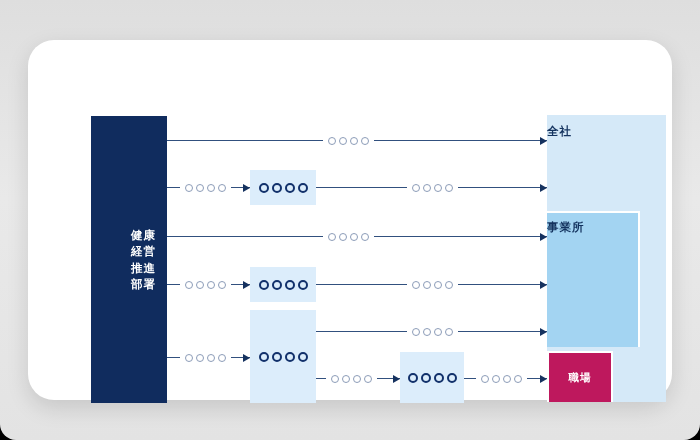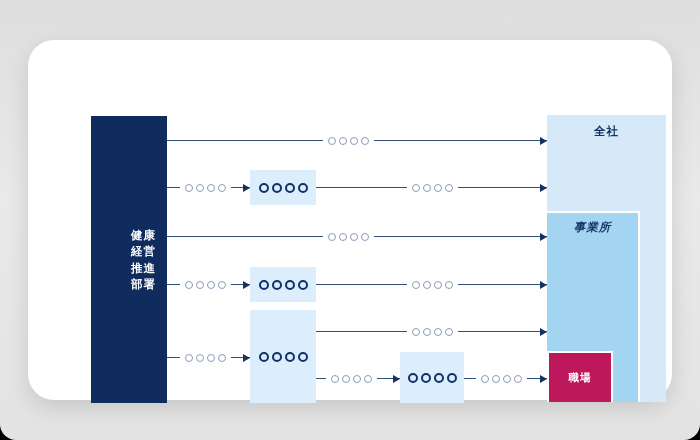--- a/index.html
+++ b/index.html
@@ -15,25 +15,25 @@
   .src-box{left:63px;top:76px;width:76px;height:287px;background:#102c5e;
            display:flex;flex-direction:column;align-items:center;justify-content:center;
            z-index:3;padding-left:40px;}
   .src-box span{color:#ffffff;font-size:11.5px;line-height:16.5px;letter-spacing:1px;font-weight:bold;}
   .proc{background:#dcedfb;display:flex;align-items:center;justify-content:center;z-index:3;}
   .proc.pa{left:222px;top:130px;width:66px;height:35px;}
   .proc.pb{left:222px;top:227px;width:66px;height:35px;}
   .proc.pc{left:222px;top:270px;width:66px;height:93px;}
   .proc.pd{left:372px;top:312px;width:64px;height:51px;}
   .org{z-index:1;}
-  .org .org-label{display:block;text-align:center;font-weight:bold;color:#14335f;font-size:11.5px;letter-spacing:1px;}
+  .org .org-label{display:block;text-align:left;font-weight:bold;color:#14335f;font-size:11.5px;letter-spacing:1px;}
   .company{left:519px;top:75px;width:119px;height:287px;background:#d5e9f8;}
   .company .org-label{margin-top:9px;}
-  .office{left:519px;top:171px;width:93px;height:191px;background:#a3d4f2;
-          border-top:2px solid #fff;border-right:2px solid #fff;z-index:2;font-style:italic;}
+  .office{left:519px;top:171px;width:93px;height:136px;background:#a3d4f2;
+          border-top:2px solid #fff;border-right:2px solid #fff;z-index:2;}
   .office .org-label{margin-top:7px;}
   .workplace{left:519px;top:311px;width:66px;height:51px;background:#be185d;
              border:2px solid #fff;border-bottom:none;z-index:3;
              display:flex;align-items:center;justify-content:center;}
   .workplace .org-label{color:#ffffff;font-size:10.5px;margin:0;}
   
   .conn{position:absolute;height:1px;background:#31507e;z-index:4;}
   .conn .arrowhead{position:absolute;right:0;top:-3.5px;width:0;height:0;
         border-left:7px solid #16325f;border-top:4px solid transparent;border-bottom:4px solid transparent;}
   .dots{display:flex;align-items:center;gap:3px;height:11px;}

